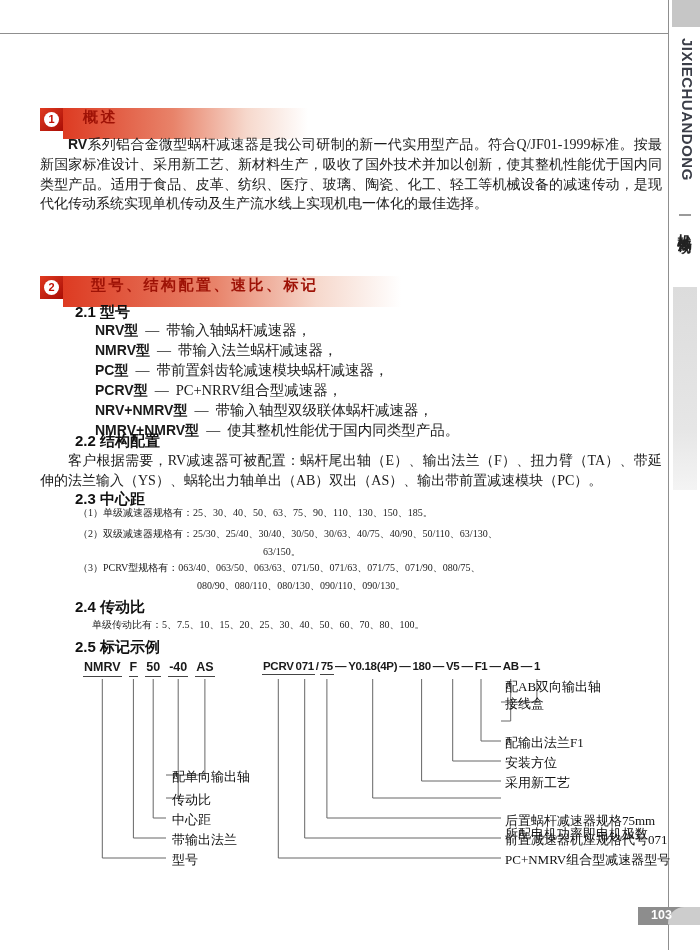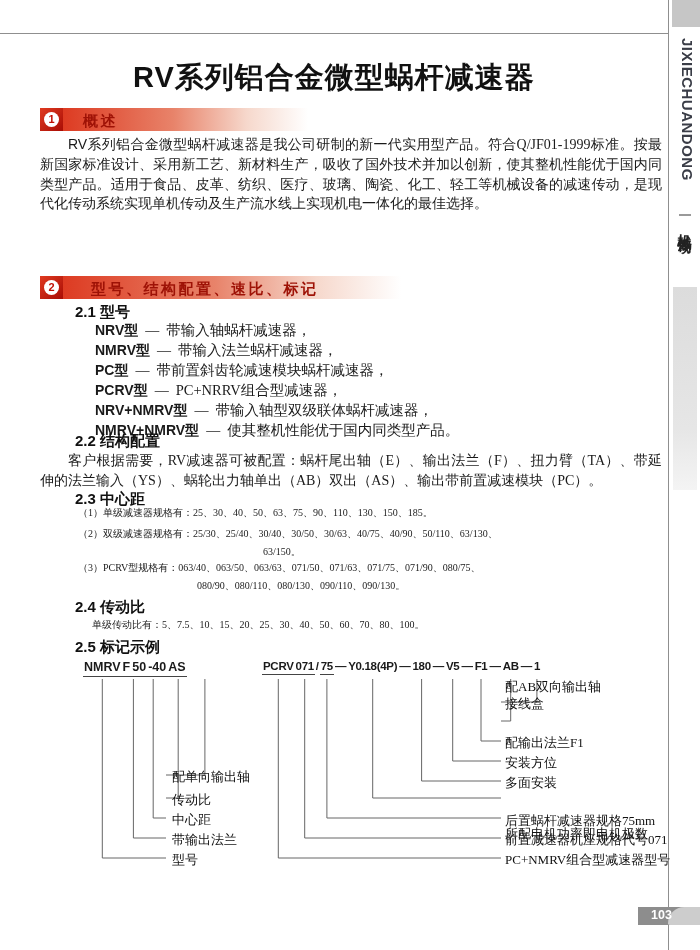--- a/index.html
+++ b/index.html
@@ -28,41 +28,41 @@
   .doc-title{position:absolute;left:0;top:58px;width:668px;text-align:center;
              font-family:"Liberation Sans","DejaVu Sans",sans-serif;
              font-weight:700;font-size:29px;letter-spacing:1px;color:#111;}
   
   .sec{position:absolute;left:40px;height:23px;display:flex;align-items:stretch;}
   .sec-num{width:23px;height:23px;background:linear-gradient(135deg,#e03a20,#a80d05);
            display:flex;align-items:center;justify-content:center;flex:0 0 auto;}
   .sec-circle{width:15px;height:15px;border-radius:50%;background:#fff;color:#c01005;
               font-family:"Liberation Sans","DejaVu Sans",sans-serif;font-weight:800;
               font-size:11px;line-height:15px;text-align:center;}
-  .sec-bar{height:23px;display:flex;align-items:flex-end;padding-left:20px;
+  .sec-bar{height:31px;display:flex;align-items:flex-start;padding-left:20px;
            background:linear-gradient(90deg,#dd3b22 0%,#e8836a 45%,#f6d8cc 75%,#ffffff 100%);}
   .sec-bar span{font-family:"Liberation Sans","DejaVu Sans",sans-serif;font-weight:700;
                 font-size:15px;letter-spacing:2.5px;color:#9e1206;}
   
   .body-block{position:absolute;left:40px;width:622px;font-size:14px;line-height:19.8px;
               text-align:justify;}
   .body-block p{margin:0;text-indent:2em;}
-  .lead-bold{font-family:"Liberation Sans","DejaVu Sans",sans-serif;font-weight:400;}
+  .lead-bold{font-family:"Liberation Sans","DejaVu Sans",sans-serif;font-weight:700;}
   .sub-head{position:absolute;left:75px;font-family:"Liberation Sans","DejaVu Sans",sans-serif;
             font-weight:700;font-size:15px;color:#111;white-space:nowrap;}
   .model-list{position:absolute;left:95px;top:321px;}
   .model-row{height:20px;display:flex;align-items:baseline;white-space:nowrap;}
   .model-name{font-family:"Liberation Sans","DejaVu Sans",sans-serif;font-weight:700;font-size:14px;}
   .model-dash{margin:0 7px;font-size:14px;}
   .model-desc{font-size:14.5px;}
   .line-abs{position:absolute;white-space:nowrap;font-size:10px;}
   
   .code-row{position:absolute;top:660px;display:flex;align-items:baseline;
             font-family:"Liberation Sans","DejaVu Sans",sans-serif;font-weight:700;white-space:nowrap;}
-  .code-left{left:83px;font-size:12.5px;}
+  .code-left{left:83px;font-size:12.5px;gap:7px;}
   .code-right{left:262px;font-size:11.5px;letter-spacing:-0.3px;}
   .tok{display:inline-block;padding:0 1px 2px 1px;}
   .tok.ul{border-bottom:1px solid #444;}
   .code-right .dash{padding:0 1px 2px 1px;}
   .diagram-label{position:absolute;font-size:13px;color:#111;white-space:nowrap;z-index:2;}
   .dl-left{left:172px;}
   .dl-right{left:505px;}
   #connectors{position:absolute;left:0;top:0;width:700px;height:950px;pointer-events:none;z-index:1;}
 </style>
 </head>
@@ -76,21 +76,20 @@
   <div class="corner-block"></div>
   <div class="brand-vert">JIXIECHUANDONG</div>
   <div class="brand-dash"></div>
   <div class="cat-vert">机械传动</div>
   <div class="side-gray-bar"></div>
   <div class="page-tab">
     <div class="tab-swoosh"></div>
     <span class="num">103</span>
   </div>
 
-  <div class="doc-title">RV系列铝合金微型蜗杆减速器</div>
 
   <div class="sec" style="top:108px;">
     <div class="sec-num">
       <span class="sec-circle">1</span>
     </div>
     <div class="sec-bar" style="width:225px;">
       <span>概述</span>
     </div>
   </div>
 
@@ -205,19 +204,19 @@
   <div class="diagram-label dl-left" style="top:768px;">配单向输出轴</div>
   <div class="diagram-label dl-left" style="top:791px;">传动比</div>
   <div class="diagram-label dl-left" style="top:811px;">中心距</div>
   <div class="diagram-label dl-left" style="top:831px;">带输出法兰</div>
   <div class="diagram-label dl-left" style="top:851px;">型号</div>
 
   <div class="diagram-label dl-right" style="top:695px;">接线盒</div>
   <div class="diagram-label dl-right" style="top:678px;">配AB双向输出轴</div>
   <div class="diagram-label dl-right" style="top:734px;">配输出法兰F1</div>
   <div class="diagram-label dl-right" style="top:754px;">安装方位</div>
-  <div class="diagram-label dl-right" style="top:774px;">多面安装</div>
+  <div class="diagram-label dl-right" style="top:774px;">采用新工艺</div>
   <div class="diagram-label dl-right" style="top:793px;margin-top:32px;">所配电机功率即电机极数</div>
   <div class="diagram-label dl-right" style="top:812px;">后置蜗杆减速器规格75mm</div>
   <div class="diagram-label dl-right" style="top:831px;">前置减速器机座规格代号071</div>
   <div class="diagram-label dl-right" style="top:851px;">PC+NMRV组合型减速器型号</div>
 
 </div>
 
 </body></html>

